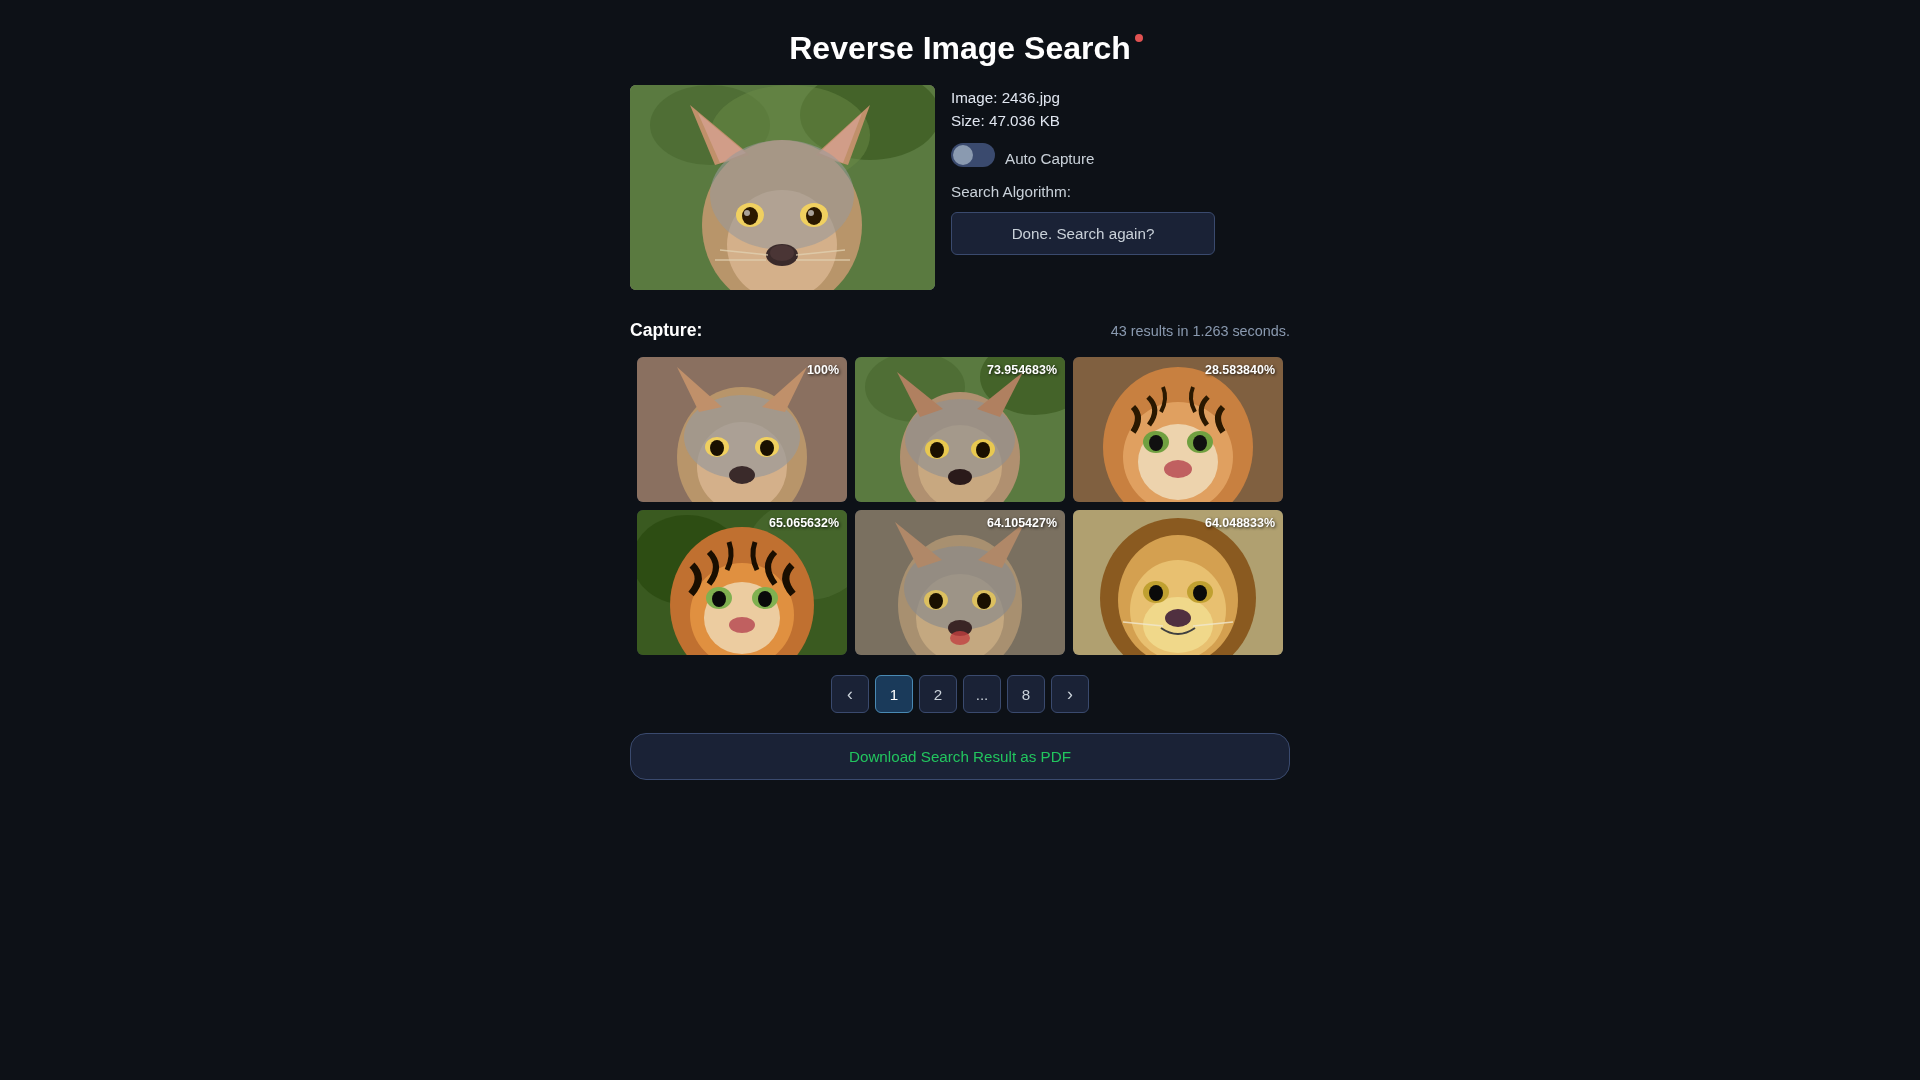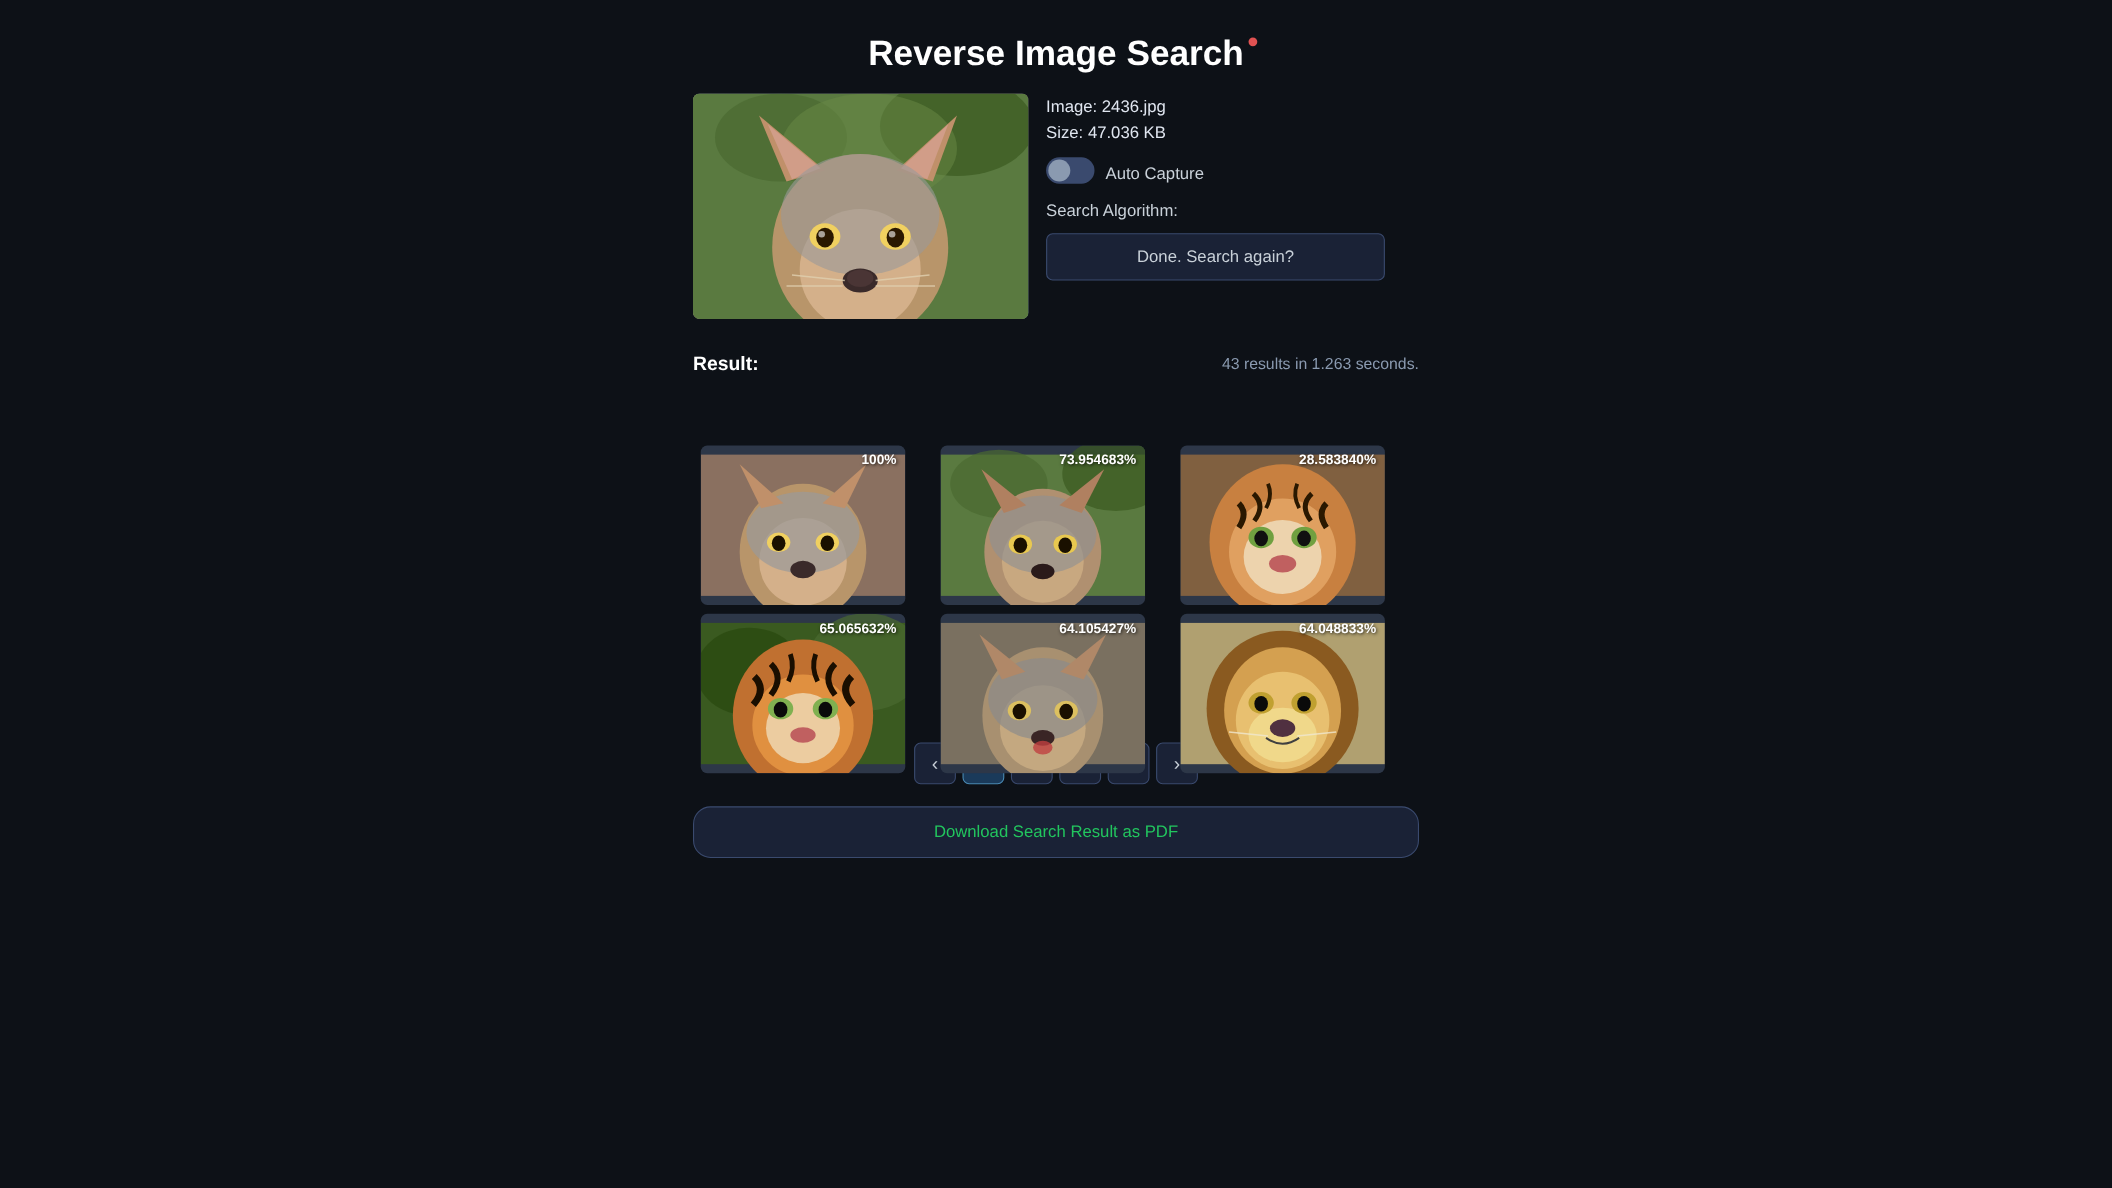--- a/index.html
+++ b/index.html
@@ -140,21 +140,21 @@
       white-space: nowrap;
     }
 
     .algo-btn.active {
       background: #1a2236;
       border: 2px solid #4a8ab4;
       color: #4aafdc;
     }
 
     .search-again-btn {
-      width: 308px;
+      width: 264px;
       padding: 12px;
       background: #1a2236;
       border: 1px solid #3a4a6e;
       border-radius: 6px;
       color: #c9d1d9;
       font-size: 0.95rem;
       cursor: pointer;
       text-align: center;
     }
 
@@ -182,25 +182,24 @@
       grid-template-columns: repeat(3, 210px);
       grid-template-rows: repeat(2, 145px);
       gap: 8px;
       margin-bottom: 20px;
     }
 
     .result-item {
       position: relative;
       border-radius: 6px;
       overflow: hidden;
-      width: 186px;
+      width: 210px;
       height: 145px;
       background: #2d3748;
       cursor: pointer;
-      margin-top: 48px;
     }
 
     .result-score {
       position: absolute;
       top: 6px;
       right: 8px;
       color: #ffffff;
       font-size: 0.78rem;
       font-weight: 600;
       text-shadow: 1px 1px 3px rgba(0,0,0,0.8);
@@ -315,21 +314,21 @@
       <span class="toggle-label">Auto Capture</span>
     </div>
 
     <div class="search-algorithm-label">Search Algorithm:</div>
 
     <button class="search-again-btn">Done. Search again?</button>
   </div>
 </div>
 
 <div class="result-header">
-  <span class="result-label">Result:</span>
+  <span class="result-label">Capture:</span>
   <span class="result-stats">43 results in 1.263 seconds.</span>
 </div>
 
 <div class="results-grid">
 
   <div class="result-item">
     <svg viewBox="0 0 210 145" xmlns="http://www.w3.org/2000/svg">
       <rect width="210" height="145" fill="#8a7060"></rect>
       <ellipse cx="105" cy="100" rx="65" ry="70" fill="#b8956a"></ellipse>
       <ellipse cx="105" cy="110" rx="45" ry="45" fill="#d4b08a"></ellipse>

